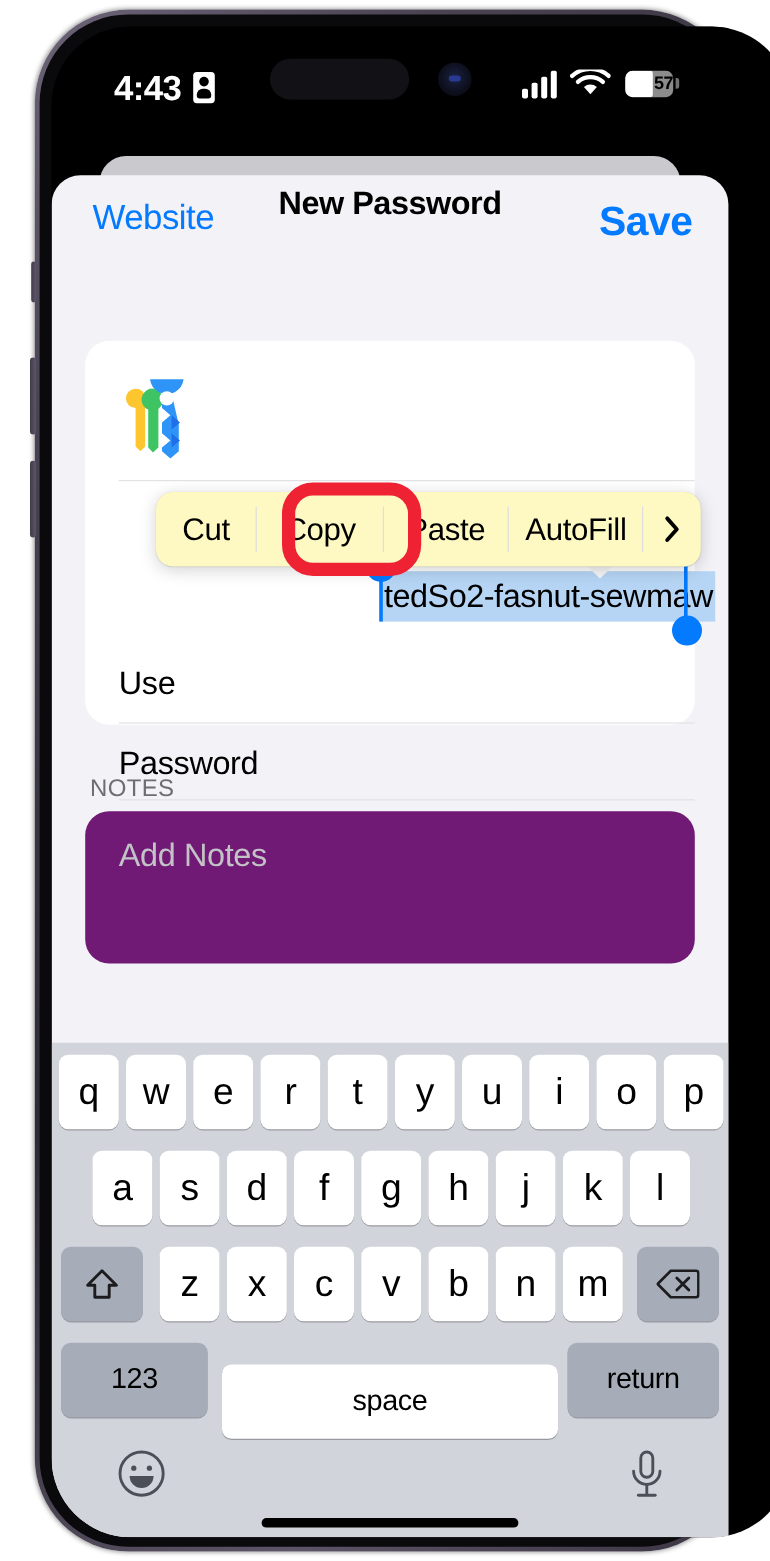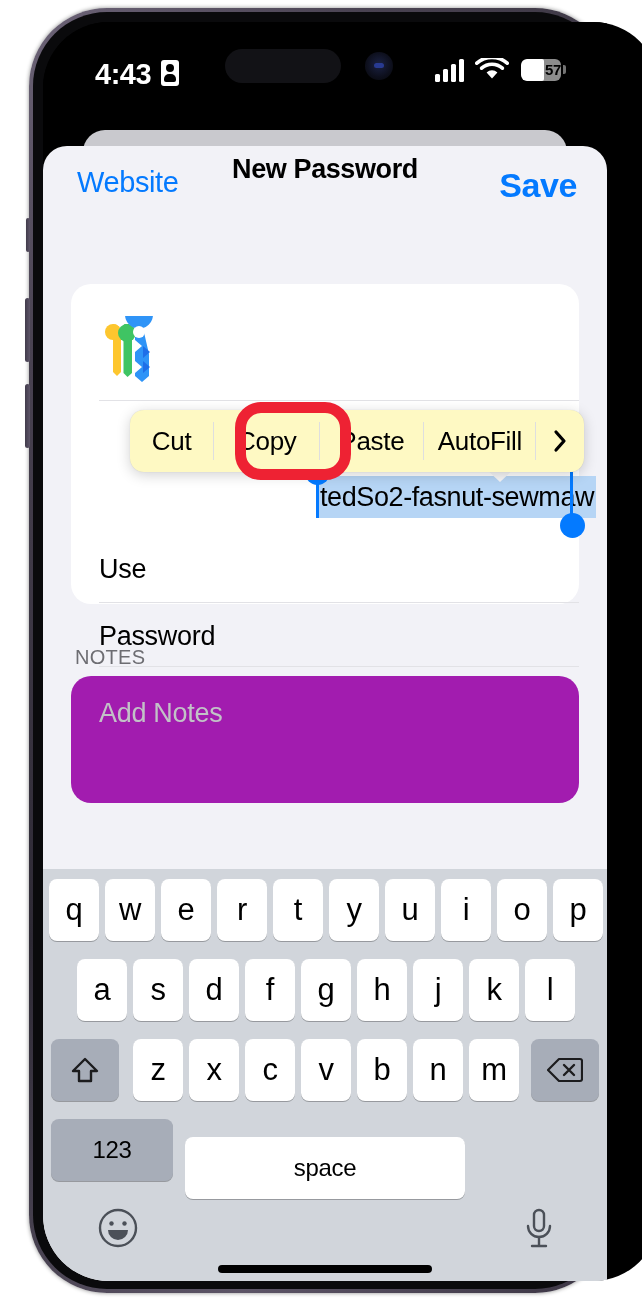--- a/index.html
+++ b/index.html
@@ -416,21 +416,21 @@
     font-size: 20px;
     color: #6d6d72;
     letter-spacing: 0.3px;
   }
   #notes-card {
     position: absolute;
     left: 28px;
     top: 530px;
     width: 508px;
     height: 127px;
-    background: #a21caf;
+    background: #701a75;
     border-radius: 20px;
   }
   #notes-placeholder {
     position: absolute;
     left: 28px;
     top: 22px;
     font-size: 27px;
     color: #c2c2c7;
     letter-spacing: -0.3px;
   }
@@ -657,20 +657,21 @@
               <div class="key" style="left: 146px; width: 50px;">x</div>
               <div class="key" style="left: 202px; width: 50px;">c</div>
               <div class="key" style="left: 258px; width: 50px;">v</div>
               <div class="key" style="left: 314px; width: 50px;">b</div>
               <div class="key" style="left: 370px; width: 50px;">n</div>
               <div class="key" style="left: 426px; width: 50px;">m</div>
             </div>
           <div class="kb-row" id="kb-row-4">
             <div class="key dark wide-label" style="left:8px; width:122px;">123</div>
             <div class="key wide-label" style="left:142px; width:280px;margin-top:18px;">space</div>
+            <div class="key dark wide-label" style="right:8px; width:126px;">return</div>
           </div>
 
           <div id="kb-bottom-bar">
             <div id="emoji-key">
               <svg width="42" height="42" viewBox="0 0 42 42">
                 <circle cx="21" cy="21" r="18" fill="none" stroke="#4b5058" stroke-width="2.4"></circle>
                 <circle cx="14.5" cy="16.5" r="2.2" fill="#4b5058"></circle>
                 <circle cx="27.5" cy="16.5" r="2.2" fill="#4b5058"></circle>
                 <path d="M11 23 h20 a10 10 0 0 1 -20 0 z" fill="#4b5058"></path>
               </svg>

